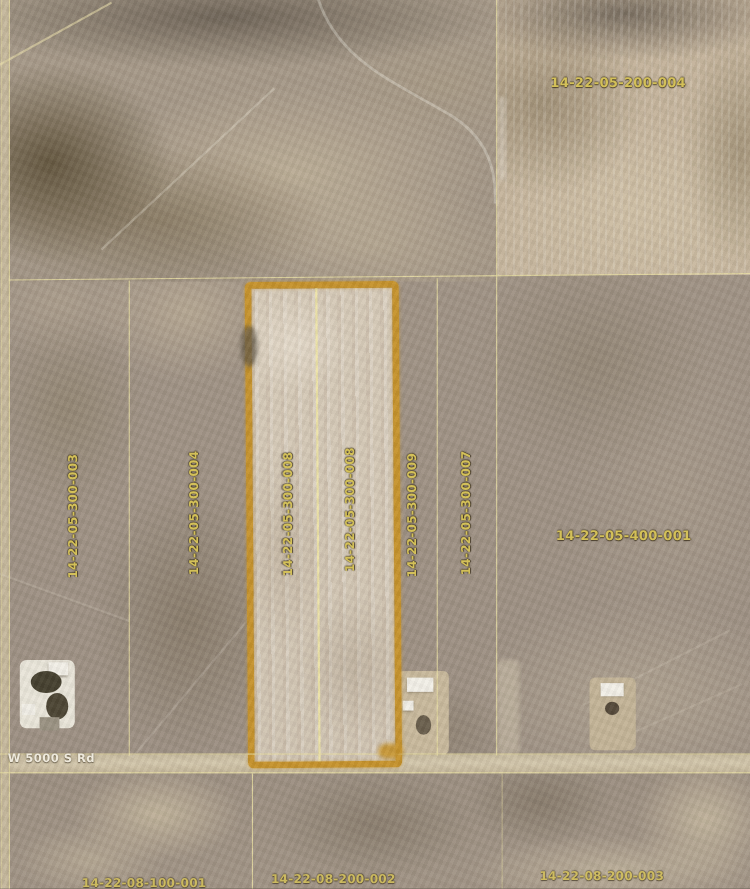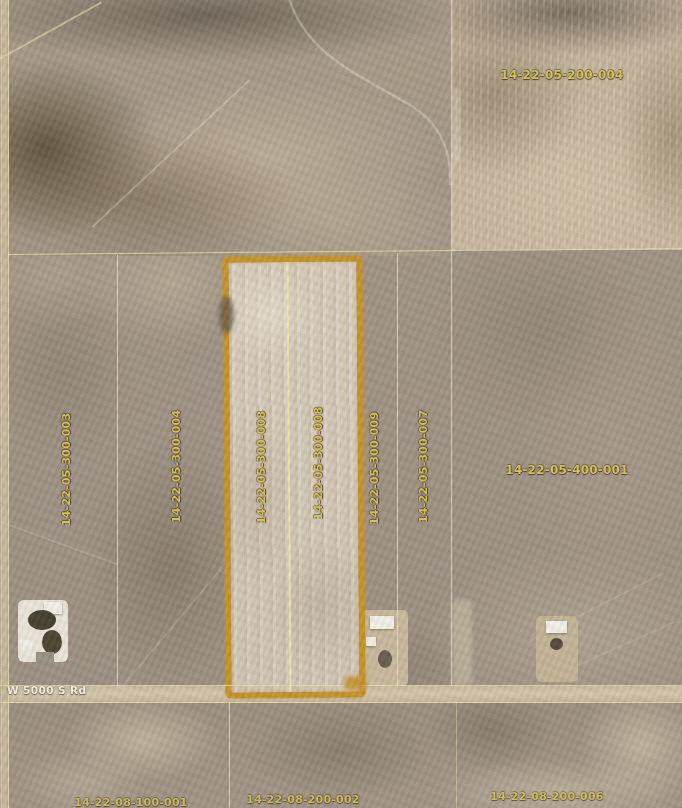--- a/index.html
+++ b/index.html
@@ -181,18 +181,18 @@
 
   <div class="road-label">W 5000 S Rd</div>
 
   <div class="plabel big" style="left:462px;top:44px;width:200px;margin-top:24px;">14-22-05-200-004</div>
   <div class="plabel v" style="left:11px;top:463px;">14-22-05-300-003</div>
   <div class="plabel v" style="left:121px;top:460px;">14-22-05-300-004</div>
   <div class="plabel v" style="left:206px;top:461px;">14-22-05-300-008</div>
   <div class="plabel v" style="left:263px;top:457px;">14-22-05-300-008</div>
   <div class="plabel v" style="left:319px;top:462px;">14-22-05-300-009</div>
   <div class="plabel v" style="left:368px;top:460px;">14-22-05-300-007</div>
-  <div class="plabel big" style="left:467px;top:463px;width:200px;">14-22-05-400-001</div>
+  <div class="plabel big" style="left:467px;top:480px;width:200px;">14-22-05-400-001</div>
   <div class="plabel dim" style="left:31px;top:796px;width:200px;">14-22-08-100-001</div>
   <div class="plabel dim" style="left:203px;top:793px;width:200px;">14-22-08-200-002</div>
-  <div class="plabel dim" style="left:447px;top:790px;width:200px;">14-22-08-200-006</div>
+  <div class="plabel dim" style="left:447px;top:790px;width:200px;">14-22-08-200-003</div>
 
 </div>
 
 </body></html>

